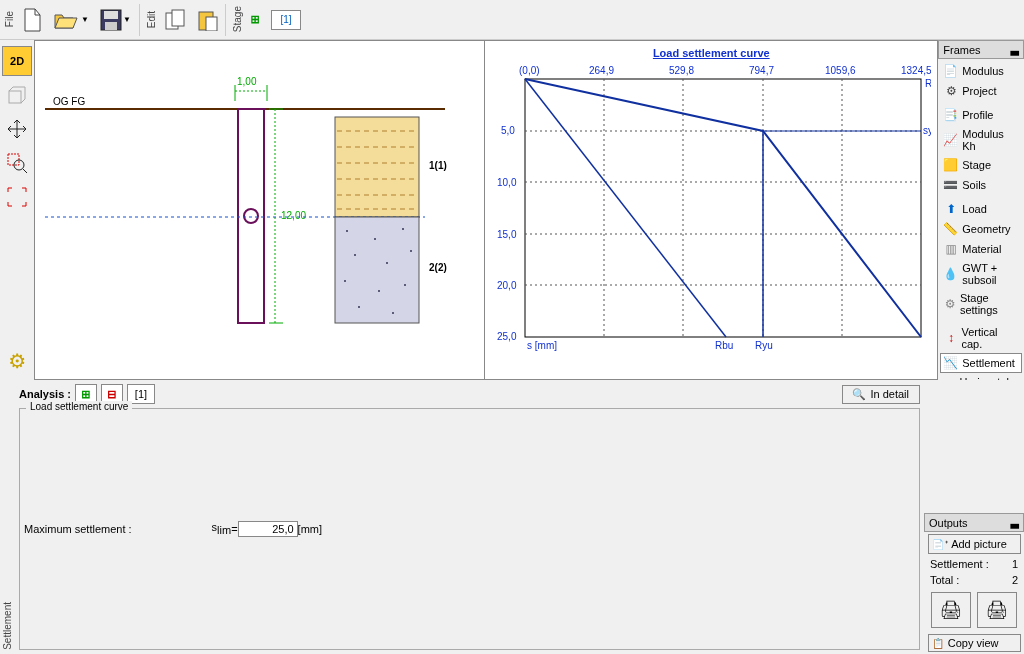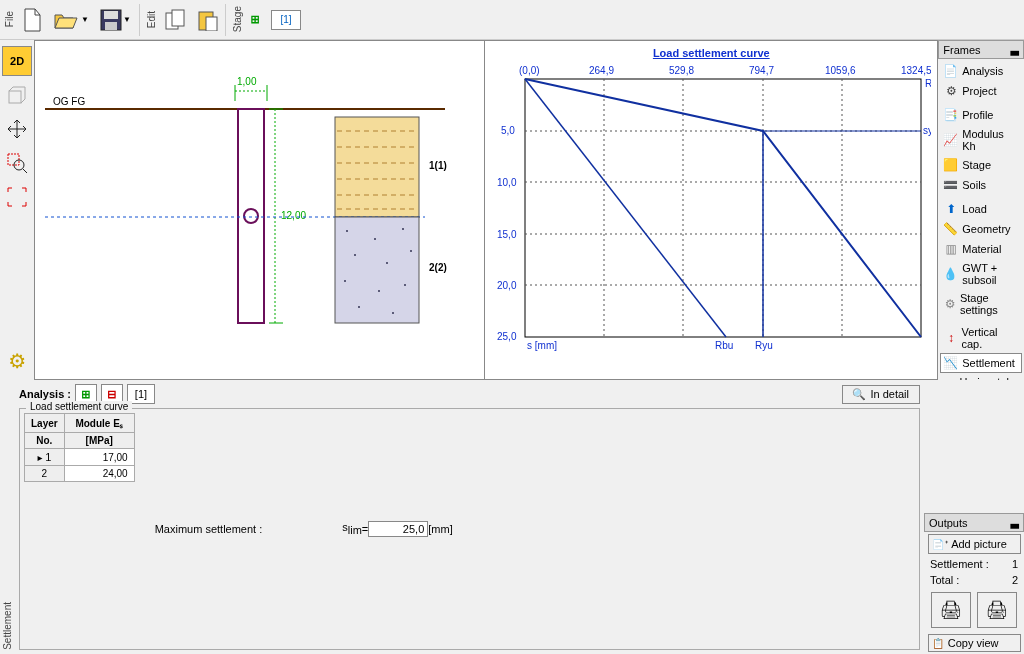--- a/index.html
+++ b/index.html
@@ -244,21 +244,21 @@
   </div>
 
   <div class="right-panel">
     <div class="panel-head">
         <span>Frames</span>
         <span>▃</span>
       </div>
     <div class="panel-body" id="frames-list">
         <div class="frame-item">
           <span class="f-icon" style="color:#444">📄</span>
-          <span>Analysis</span>
+          <span>Modulus</span>
         </div>
         <div class="frame-item">
           <span class="f-icon" style="color:#444">⚙</span>
           <span>Project</span>
         </div>
         <div class="hr-thin"></div>
         <div class="frame-item">
           <span class="f-icon" style="color:#444">📑</span>
           <span>Profile</span>
         </div>
@@ -327,42 +327,20 @@
         </div>
       <div class="ana-btn" style="width:28px;">[1]</div>
       <div class="in-detail">
           <span>🔍</span>
           <span>In detail</span>
         </div>
     </div>
     <div class="group-box">
       <div class="group-title">Load settlement curve</div>
       <div class="group-inner">
-        <div>
-          <table class="table-small">
-            <tbody>
-                <tr>
-                  <th rowspan="1">Layer</th>
-                  <th>Module Eₛ</th>
-                </tr>
-            <tr>
-                  <th>No.</th>
-                  <th>[MPa]</th>
-                </tr>
-            <tr>
-                  <td style="background:#eee;">▸ <span>1</span></td>
-                  <td class="num">17,00</td>
-                </tr>
-            <tr>
-                  <td style="background:#eee;">2</td>
-                  <td class="num">24,00</td>
-                </tr>
-          </tbody>
-            </table>
-        </div>
         <div class="max-set">
           <span>Maximum settlement :</span>
           <span style="margin-left:80px;"><span>s</span><sub>lim</sub></span>
           <span>=</span>
           <input value="25,0" style="">
           <span>[mm]</span>
         </div>
       </div>
     </div>
   </div>

